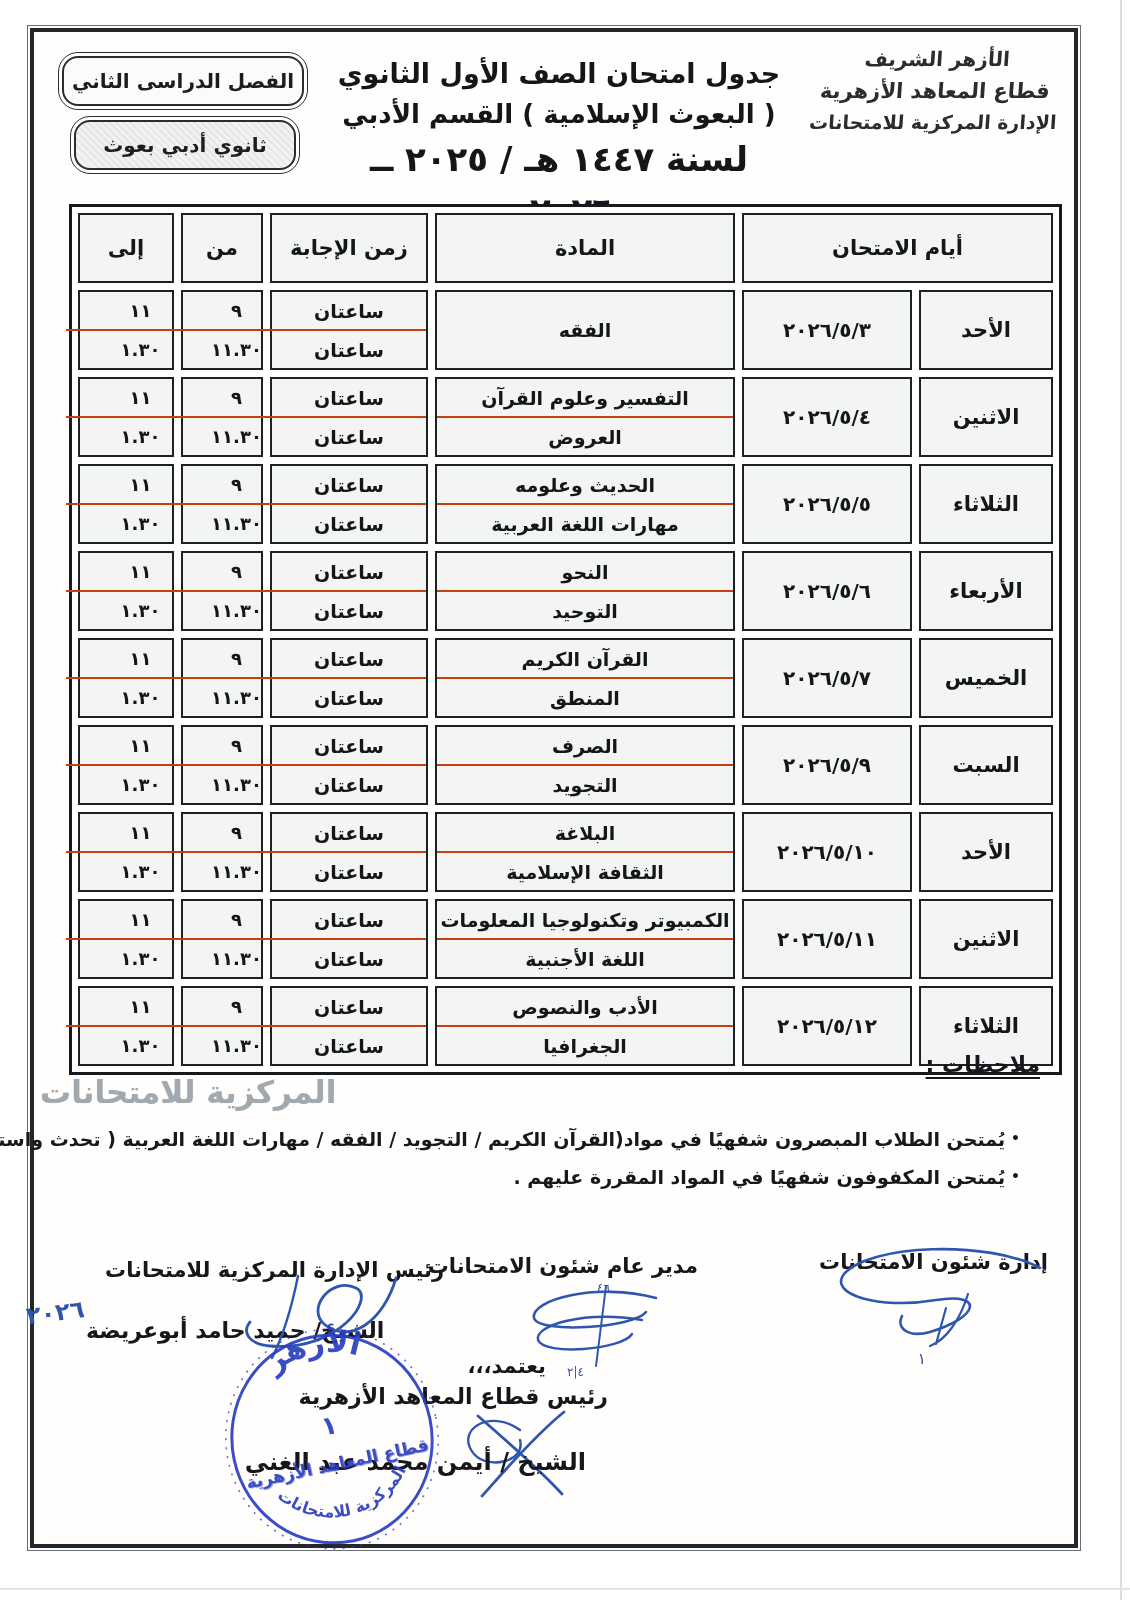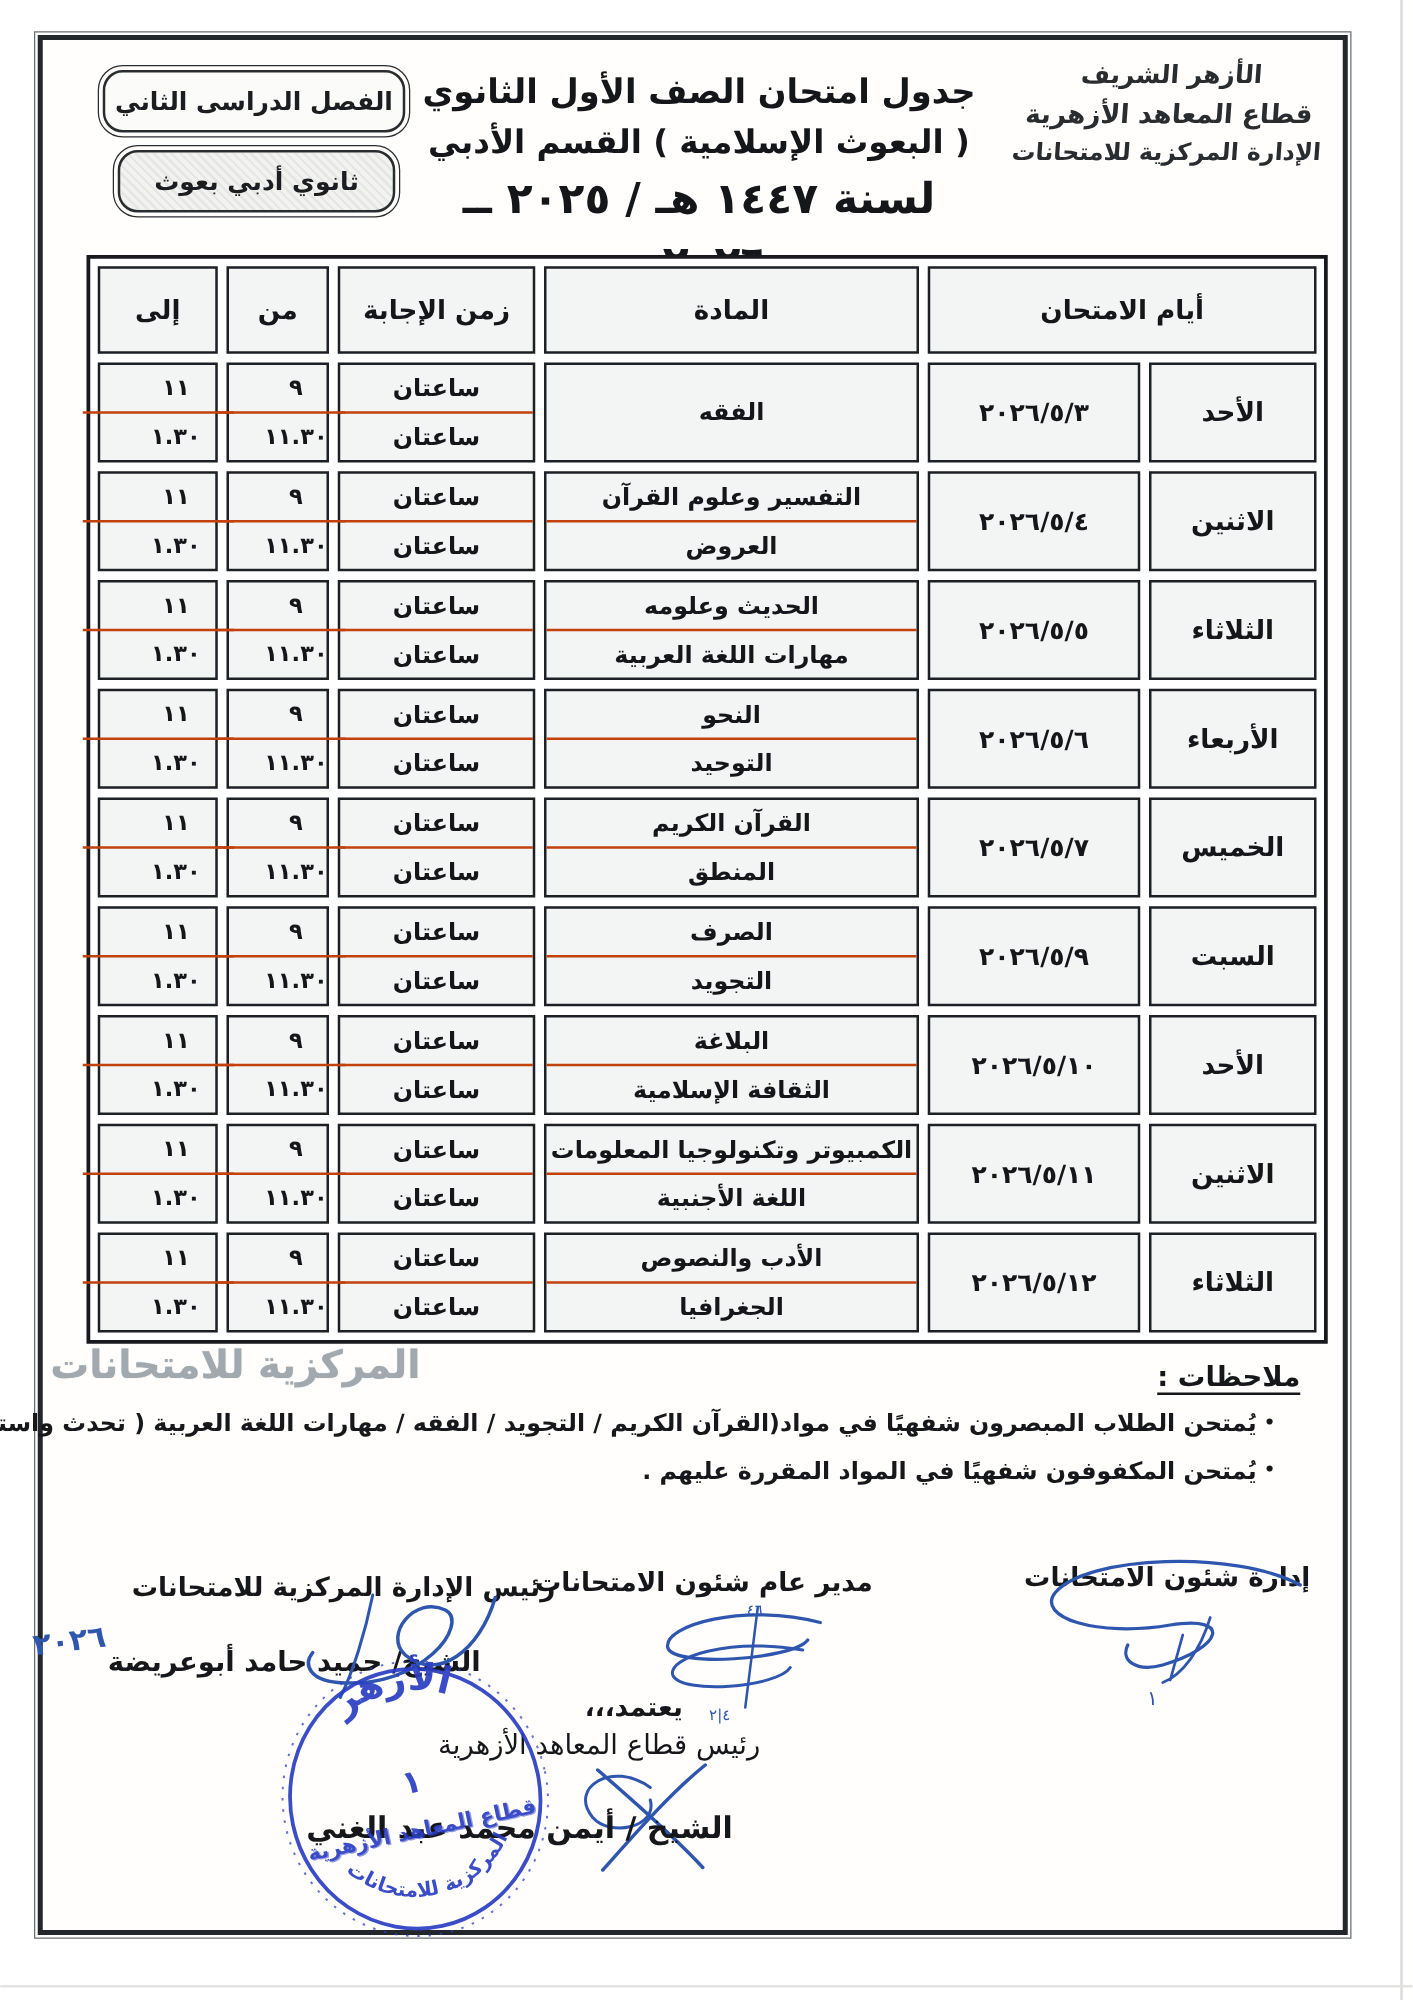--- a/index.html
+++ b/index.html
@@ -34,21 +34,21 @@
     font-weight:bold;color:#141619;line-height:1.5;
   }
   .title-block .t1{font-size:27px;}
   .title-block .t2{font-size:26px;}
   .title-block .t3{font-size:34px;}
 
   .badge{
     position:absolute;display:flex;align-items:center;justify-content:center;
     border:2.5px solid #2a2d30;border-radius:16px;
     outline:1.5px solid #2a2d30;outline-offset:3px;
-    font-weight:bold;font-size:20px;color:#1b1d20;background:#fbfbfa;margin-left:20px;
+    font-weight:bold;font-size:20px;color:#1b1d20;background:#fbfbfa;
   }
   .badge-semester{left:28px;top:24px;width:238px;height:46px;}
   .badge-track{
     left:40px;top:88px;width:218px;height:46px;
     background:repeating-linear-gradient(45deg,#e6e7e5 0 2px,#f2f3f1 2px 5px);
   }
 
   
   .exam-table{
     position:absolute;right:12px;top:172px;
@@ -78,21 +78,21 @@
 
   
   .watermark{
     position:absolute;left:6px;top:1042px;z-index:6;
     font-size:31px;font-weight:bold;color:#a2a9ae;letter-spacing:1px;
     text-shadow:0 0 1px #c8cdd1;
   }
 
   
   .notes-heading{
-    position:absolute;right:34px;top:1058px;font-size:22px;font-weight:bold;
+    position:absolute;right:34px;top:1020px;font-size:22px;font-weight:bold;
     text-decoration:underline;text-underline-offset:5px;
   }
   .note-line{
     position:absolute;right:54px;font-size:19px;font-weight:bold;color:#16181b;white-space:nowrap;
   }
   .note-1{top:1096px;}
   .note-2{top:1134px;}
   .note-line .bullet{font-size:14px;margin-left:6px;position:relative;top:-3px;}
 
   
@@ -102,21 +102,21 @@
   .sig-title-left{right:630px;top:1226px;}
   .sig-name-left{
     position:absolute;left:52px;top:1286px;font-size:22px;font-weight:bold;white-space:nowrap;
   }
   .ink{position:absolute;z-index:3;}
   .ink svg{display:block;overflow:visible;}
   .ink text{font-family:"DejaVu Sans",sans-serif;fill:#2f56ae;}
 
   
   .approve-word{position:absolute;right:528px;top:1322px;font-size:21px;font-weight:bold;}
-  .approve-title{position:absolute;right:466px;top:1352px;font-size:22px;font-weight:normal;white-space:nowrap;margin-left:12px;}
+  .approve-title{position:absolute;right:466px;top:1352px;font-size:22px;font-weight:bold;white-space:nowrap;margin-left:12px;}
   .approve-name{position:absolute;right:488px;top:1416px;font-size:24px;font-weight:bold;white-space:nowrap;z-index:4;}
 
   
   .stamp{
     position:absolute;left:186px;top:1290px;width:224px;height:234px;z-index:5;
     transform:rotate(-12deg);opacity:.92;
   }
   .stamp svg{overflow:visible;}
   .stamp text{font-family:"DejaVu Sans",sans-serif;fill:#2b3ec2;font-weight:bold;}
 </style>

